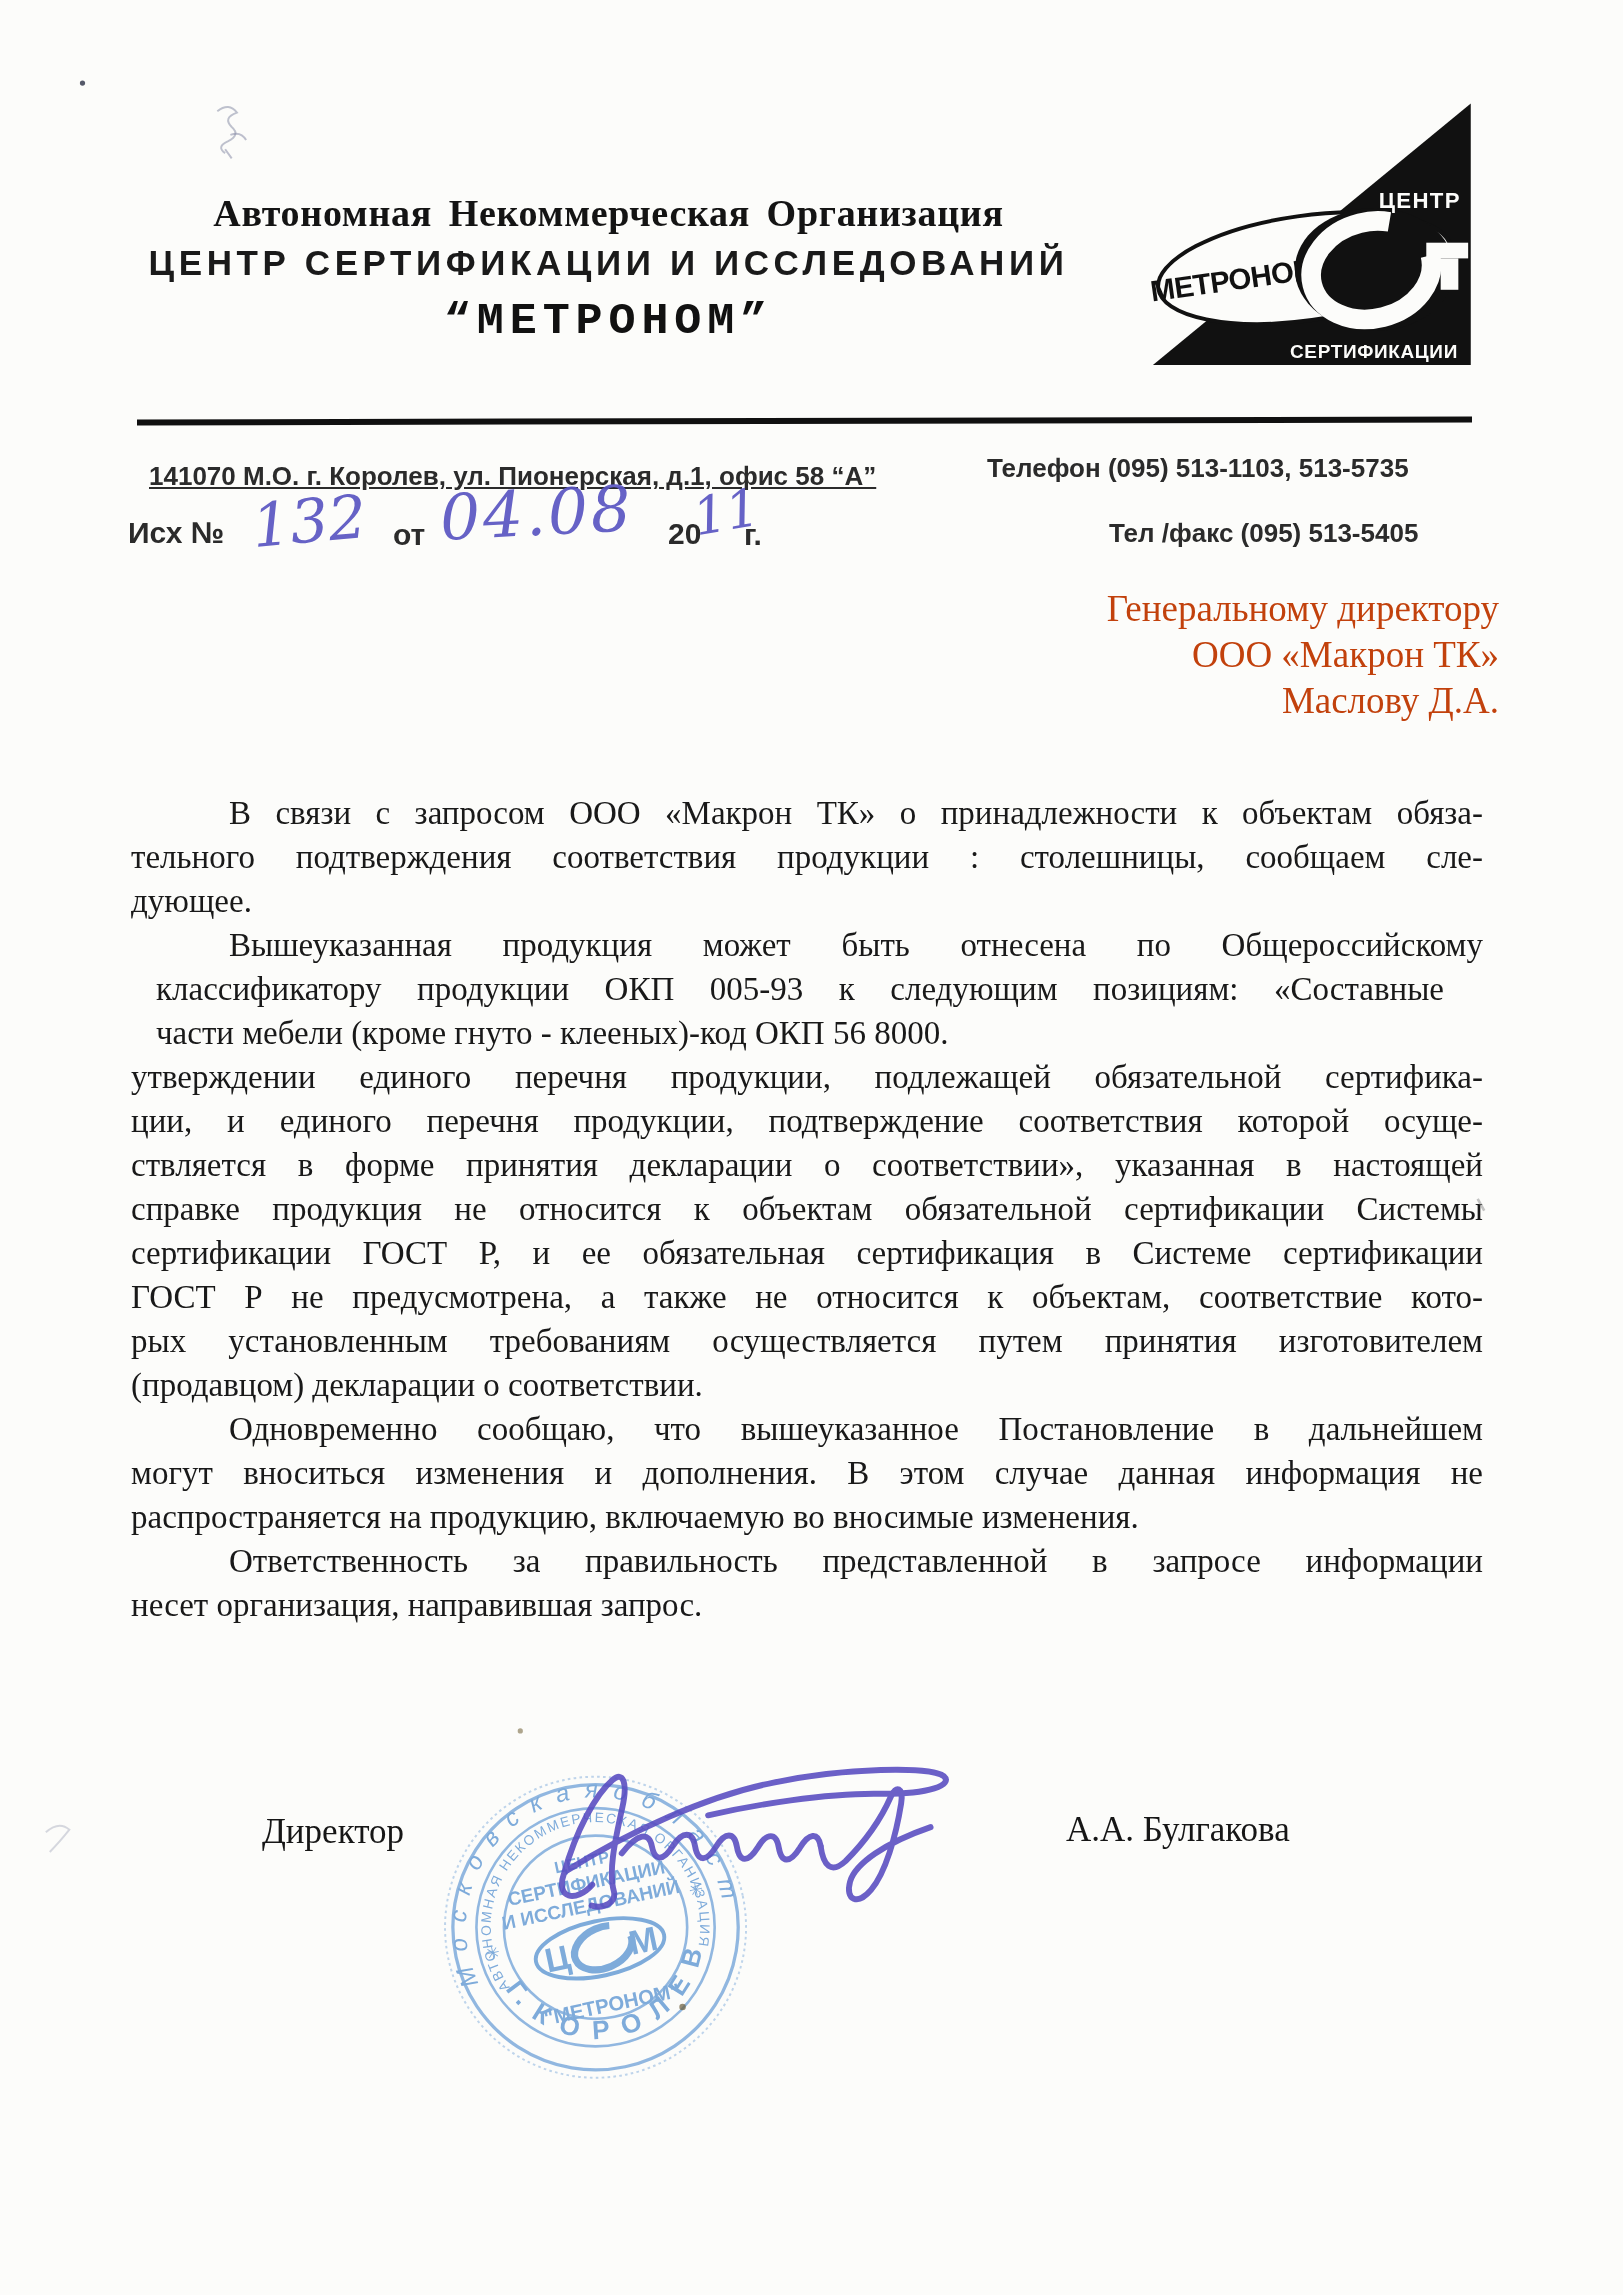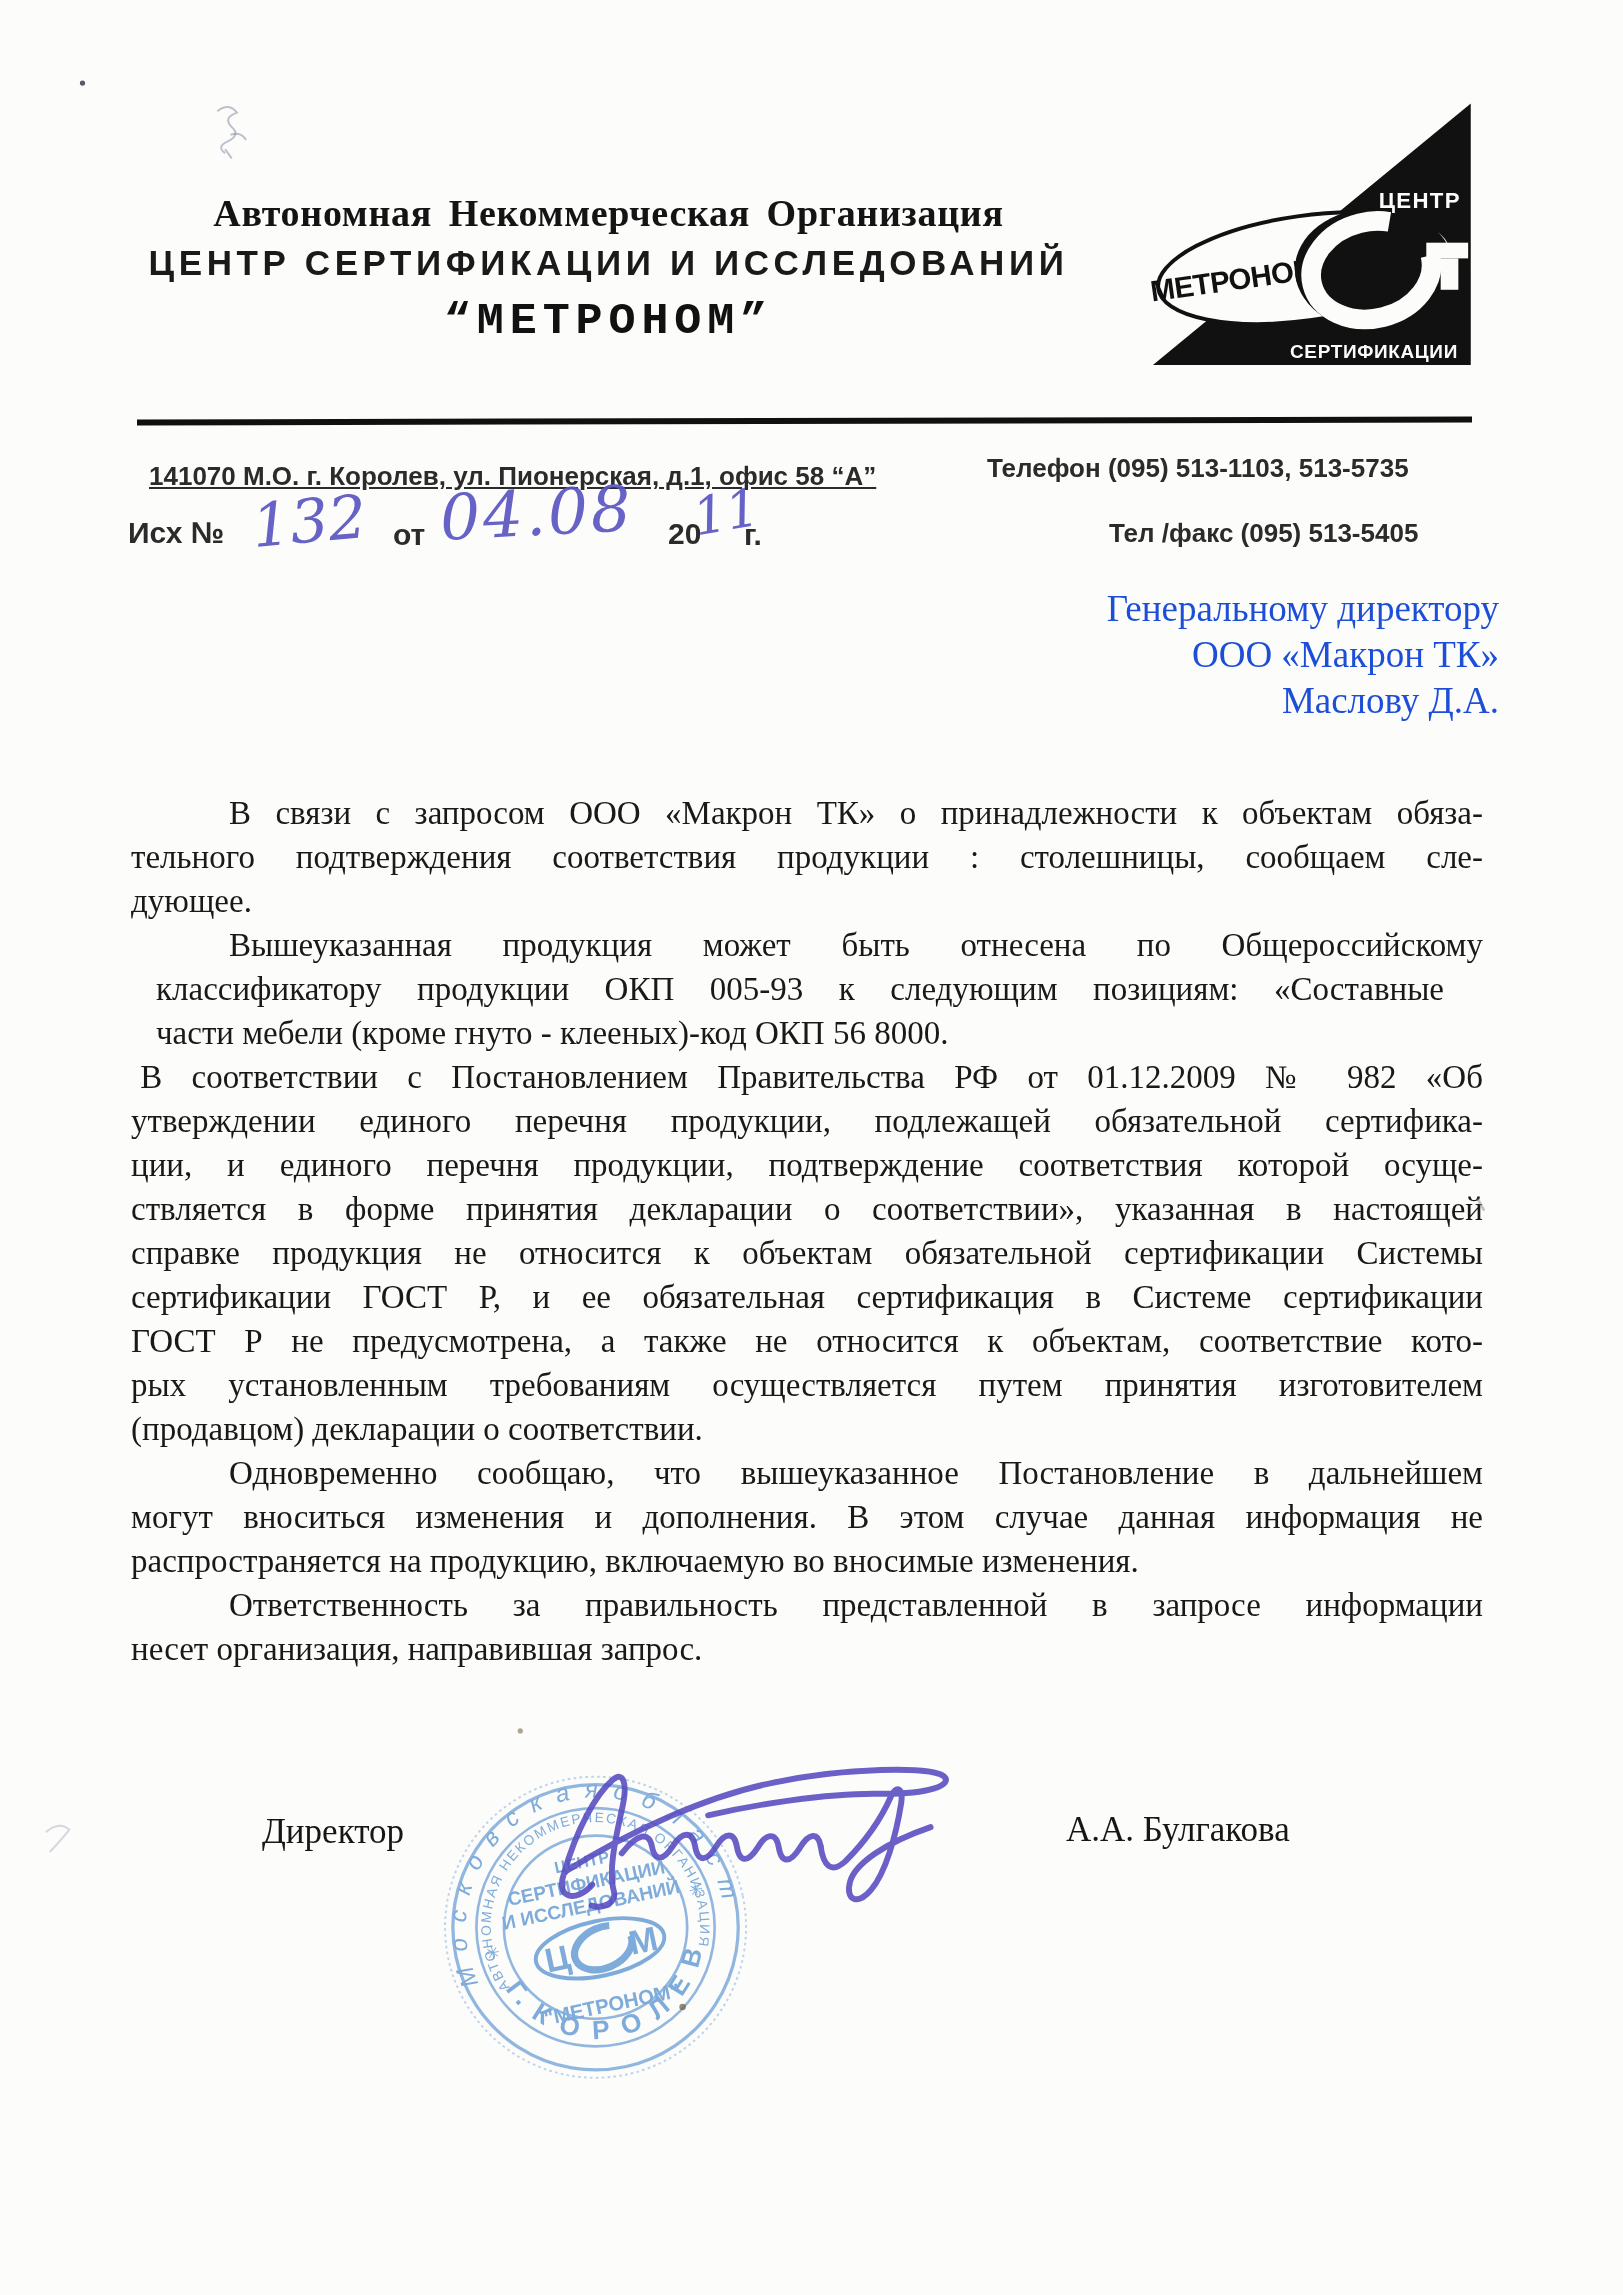--- a/index.html
+++ b/index.html
@@ -26,21 +26,21 @@
   #ref-20{left:668px;top:517px;}
   #ref-g{left:744px;top:518px;}
   #ul1{left:241px;top:559px;width:157px;}
   #ul2{left:429px;top:559px;width:232px;}
   #ul3{left:693px;top:555px;width:42px;transform:rotate(-3deg);}
   .hand{font-family:"DejaVu Serif",serif;font-style:italic;color:#5a55c2;opacity:.92;}
   #hand-no{left:252px;top:486px;font-size:60px;transform:rotate(-5deg);}
   #hand-date{left:440px;top:477px;font-size:63px;transform:rotate(-3deg);letter-spacing:2.6px;}
   #hand-year{left:693px;top:482px;font-size:52px;transform:rotate(-10deg);}
   
-  #recipient{left:auto;right:124px;top:586px;text-align:right;font-size:37px;line-height:46px;color:#1d4ed8;}
+  #recipient{left:auto;right:124px;top:586px;text-align:right;font-size:37px;line-height:46px;color:#c2410c;}
   
   #body-block{left:131px;top:791px;width:1352px;font-size:33px;line-height:44px;color:#191919;}
   .jline{text-align:justify;}
   .j{text-align-last:justify;}
   .ind{text-indent:98px;}
   .ind2{text-indent:9.2px;}
   .inset{margin-left:25px;margin-right:39px;}
   
   #director{left:234px;top:1812px;font-size:35px;color:#161616;margin-left:28px;}
   #sig-name{left:1066px;top:1810px;font-size:35px;color:#161616;text-align:right;}
@@ -91,21 +91,20 @@
     <div>Маслову Д.А.</div>
   </div>
 
   <div class="abs" id="body-block">
     <div class="jline j ind">В связи с запросом ООО «Макрон ТК» о принадлежности к объектам обяза-</div>
     <div class="jline j">тельного подтверждения соответствия продукции : столешницы,  сообщаем сле-</div>
     <div class="jline">дующее.</div>
     <div class="jline j ind">Вышеуказанная  продукция может быть отнесена по Общероссийскому</div>
     <div class="jline j inset">классификатору продукции ОКП 005-93 к следующим позициям: «Составные</div>
     <div class="jline inset">части мебели (кроме гнуто - клееных)-код ОКП 56 8000.</div>
-    <div class="jline j ind2">В соответствии с Постановлением Правительства РФ от 01.12.2009 № 982 «Об</div>
     <div class="jline j">утверждении единого перечня продукции, подлежащей обязательной сертифика-</div>
     <div class="jline j">ции, и единого перечня продукции, подтверждение соответствия которой осуще-</div>
     <div class="jline j">ствляется в форме принятия декларации о соответствии», указанная в настоящей</div>
     <div class="jline j">справке продукция не относится к объектам обязательной сертификации Системы</div>
     <div class="jline j">сертификации ГОСТ Р, и ее обязательная сертификация в Системе сертификации</div>
     <div class="jline j">ГОСТ Р не предусмотрена, а также не относится к объектам, соответствие кото-</div>
     <div class="jline j">рых установленным требованиям осуществляется путем принятия изготовителем</div>
     <div class="jline">(продавцом) декларации о соответствии.</div>
     <div class="jline j ind">Одновременно сообщаю, что вышеуказанное Постановление  в дальнейшем</div>
     <div class="jline j">могут вноситься изменения и дополнения. В этом случае данная информация  не</div>

